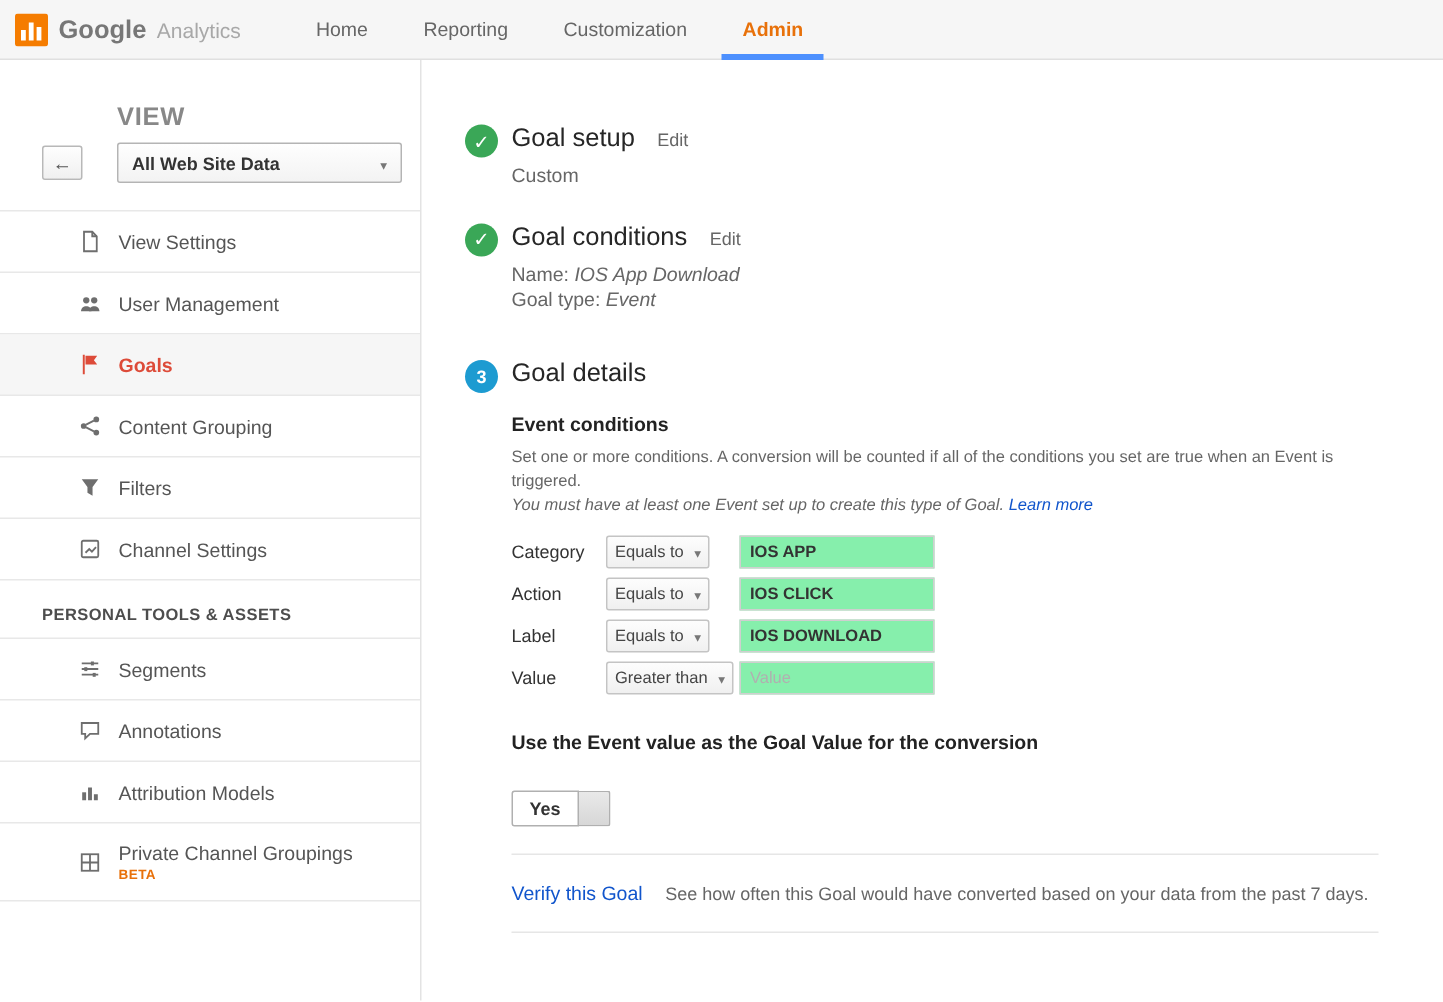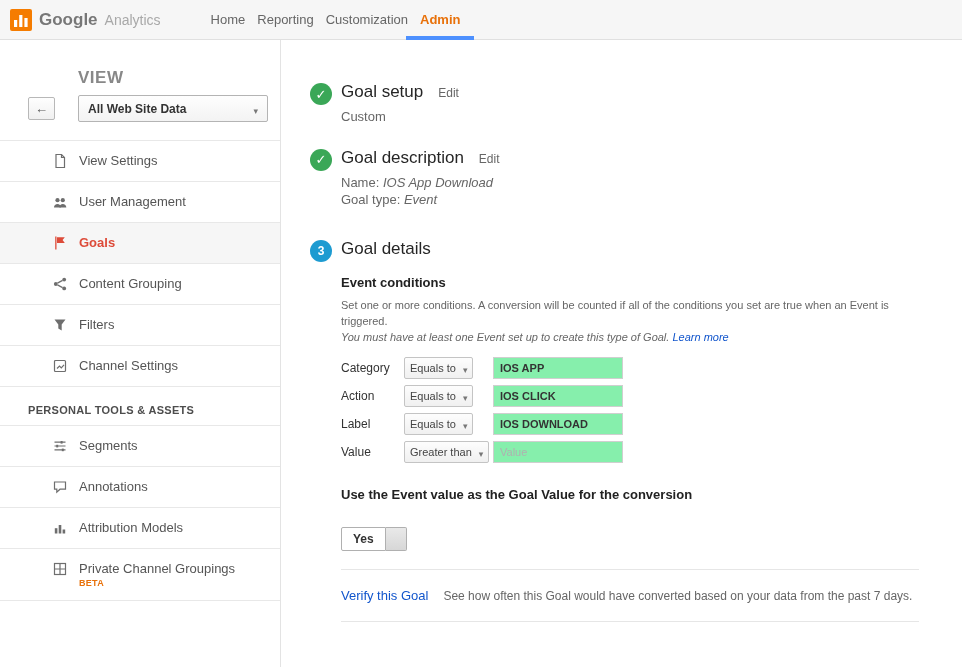--- a/index.html
+++ b/index.html
@@ -9,21 +9,21 @@
     font-family:"Liberation Sans", sans-serif; color:#333;
   }
   
   .topbar {
     height:40px; background:#f6f6f6; border-bottom:1px solid #e0e0e0;
     display:flex; align-items:center; padding-left:10px; position:relative;
   }
   .brand { display:flex; align-items:center; gap:7px; }
   .brand-google { font-size:17px; font-weight:bold; color:#777; }
   .brand-analytics { font-size:14px; color:#a8a8a8; }
-  .primary-nav { display:flex; margin-left:44px; height:40px; align-items:stretch; }
+  .primary-nav { display:flex; gap:25px; margin-left:44px; height:40px; align-items:stretch; }
   .nav-item {
     font-size:13px; color:#666; cursor:pointer; position:relative;
     display:flex; align-items:center; padding:0 6px; text-decoration:none;
   }
   .nav-item.active { color:var(--accent_orange,#e8710a); font-weight:bold; }
   .nav-item.active::after {
     content:""; position:absolute; left:-8px; right:-8px; bottom:0; height:4px;
     background:var(--underline_blue,#4d90fe);
   }
   
@@ -40,21 +40,21 @@
   .back-btn .back-arrow::before { content:"\2190"; }
   .view-select {
     width:190px; height:27px; border:1px solid #b4b4b4; border-radius:2px;
     background:linear-gradient(#fefefe,#f3f3f3); display:flex; align-items:center;
     justify-content:space-between; padding:0 9px; cursor:pointer;
   }
   .vs-label { font-size:12px; font-weight:bold; color:#333; }
   .caret::before { content:"\25BE"; font-size:9px; color:#777; }
   .sb-menu { margin-top:18px; border-top:1px solid #e8e8e8; }
   .sb-item {
-    display:flex; gap:11px; padding:12px 10px 12px 52px;
+    display:flex; align-items:center; gap:11px; padding:12px 10px 12px 52px;
     border-bottom:1px solid #e8e8e8; font-size:13px; color:#555; cursor:pointer;
   }
   .sb-icon { width:16px; height:16px; color:#6e6e6e; flex:none; display:flex; }
   .sb-icon svg { width:16px; height:16px; }
   .sb-item.active { background:#f6f6f6; color:var(--active_red,#dd4b39); font-weight:bold; }
   .sb-item.active .sb-icon { color:var(--active_red,#dd4b39); }
   .sb-section {
     padding:17px 0 9px 28px; font-size:11px; font-weight:bold; color:#4d4d4d;
     letter-spacing:.3px; border-bottom:1px solid #e8e8e8;
   }
@@ -262,21 +262,21 @@
           <a class="edit-link">Edit</a>
         </div>
         <div class="step-text">Custom</div>
       </div>
     </div>
 
     <div class="step s2">
       <div class="step-circle done"></div>
       <div class="step-body">
         <div class="step-title-row">
-          <span class="step-title">Goal description</span>
+          <span class="step-title">Goal conditions</span>
           <a class="edit-link">Edit</a>
         </div>
         <div class="step-text">
           <div>
             <span>Name:</span>
             <span class="italic">IOS App Download</span>
           </div>
           <div>
             <span>Goal type:</span>
             <span class="italic">Event</span>

